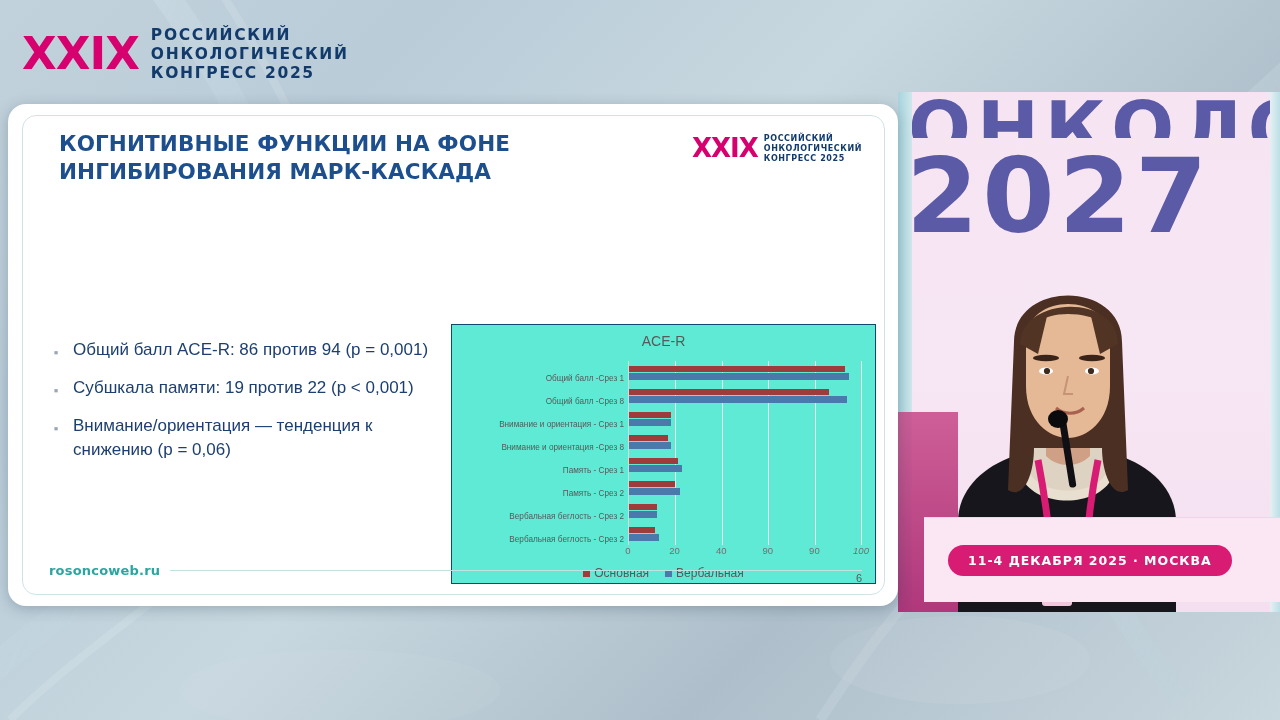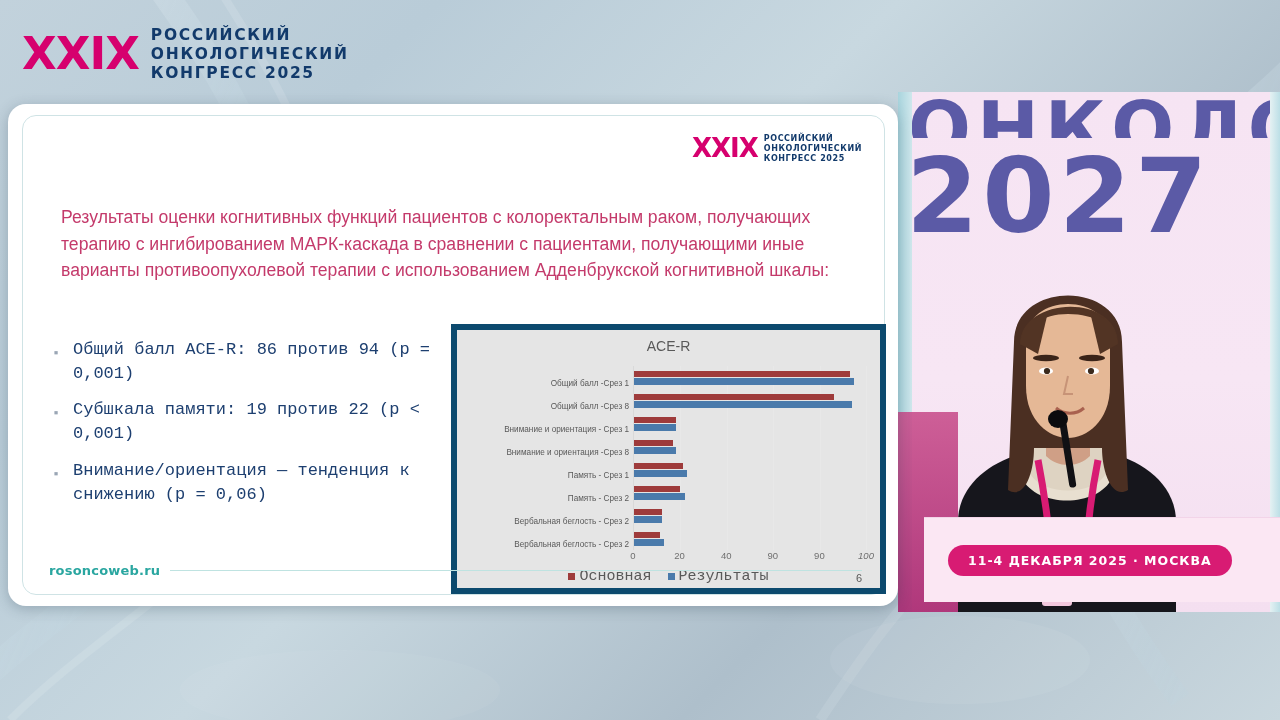--- a/index.html
+++ b/index.html
@@ -146,32 +146,32 @@
     line-height: 1.6;
     padding-top: 5px;
     flex: 0 0 auto;
     width: 14px;
     text-align: center;
   }
   .bullet-text {
     color: #1d3f70;
     font-size: 17px;
     line-height: 1.42;
-    font-family: Liberation Mono, monospace;
+    font-family: Liberation Sans, sans-serif;
   }
 
   
   #chart-panel {
     position: absolute;
     left: 428px;
     top: 208px;
     width: 423px;
     height: 258px;
-    background: #e5e5e5;
-    border: 6px solid #0c4a6e;
+    background: #5eead4;
+    border: 1px solid #0c4a6e;
   }
   #chart-title {
     text-align: center;
     color: #595959;
     font-size: 14px;
     margin-top: 8px;
     font-family: "Liberation Sans", sans-serif;
   }
   #plot-wrap {
     position: absolute;
@@ -256,23 +256,23 @@
     bottom: 3px;
     display: flex;
     justify-content: center;
     gap: 16px;
     align-items: center;
   }
   .leg {
     display: flex;
     align-items: center;
     gap: 4px;
-    font-size: 15px;
+    font-size: 12px;
     color: #595959;
-    font-family: Liberation Mono, monospace;
+    font-family: Liberation Sans, sans-serif;
     margin-top: 12px;
   }
   .leg .sw { width: 7px; height: 7px; }
   .leg.main .sw { background: #9e3b3b; }
   .leg.ctrl .sw { background: #4a7aab; }
 
   
   #slide-footer {
     position: absolute;
     left: 26px;
@@ -416,31 +416,31 @@
     <div class="words">
       <div>РОССИЙСКИЙ</div>
       <div>ОНКОЛОГИЧЕСКИЙ</div>
       <div>КОНГРЕСС 2025</div>
     </div>
   </div>
 
   <div id="slide-card">
     <div id="slide-inner">
 
+      <div class="slide-title">КОГНИТИВНЫЕ ФУНКЦИИ НА ФОНЕ ИНГИБИРОВАНИЯ МАРК-КАСКАДА</div>
 
       <div id="slide-logo">
         <div class="rom">XXIX</div>
         <div class="words">
           <div>РОССИЙСКИЙ</div>
           <div>ОНКОЛОГИЧЕСКИЙ</div>
           <div>КОНГРЕСС 2025</div>
         </div>
       </div>
 
-      <div class="slide-paragraph">Результаты оценки когнитивных функций пациентов с колоректальным раком, получающих терапию с ингибированием МАРК-каскада в сравнении с пациентами, получающими иные варианты противоопухолевой терапии с использованием Адденбрукской когнитивной шкалы:</div>
 
       <div class="bullet-list">
         <div class="bullet-item">
           <span class="bullet-dot">▪</span>
           <span class="bullet-text">Общий балл ACE-R: 86 против 94 (p = 0,001)</span>
         </div>
         <div class="bullet-item">
           <span class="bullet-dot">▪</span>
           <span class="bullet-text">Субшкала памяти: 19 против 22 (p &lt; 0,001)</span>
         </div>
@@ -514,21 +514,21 @@
               <span class="xtick" style="left: 80%;">90</span>
               <span class="xtick" style="left: 100%; font-style: italic;">100</span>
             </div>
           <div id="legend">
             <div class="leg main">
               <span class="sw" style="background: rgb(158, 59, 59);"></span>
               <span>Основная</span>
             </div>
             <div class="leg ctrl">
               <span class="sw" style="background: rgb(74, 122, 171);"></span>
-              <span>Результаты</span>
+              <span>Вербальная</span>
             </div>
           </div>
         </div>
       </div>
 
       <div id="slide-footer">
         <span id="footer-url">rosoncoweb.ru</span>
         <span id="footer-rule"></span>
       </div>
       <div id="page-num">6</div>

